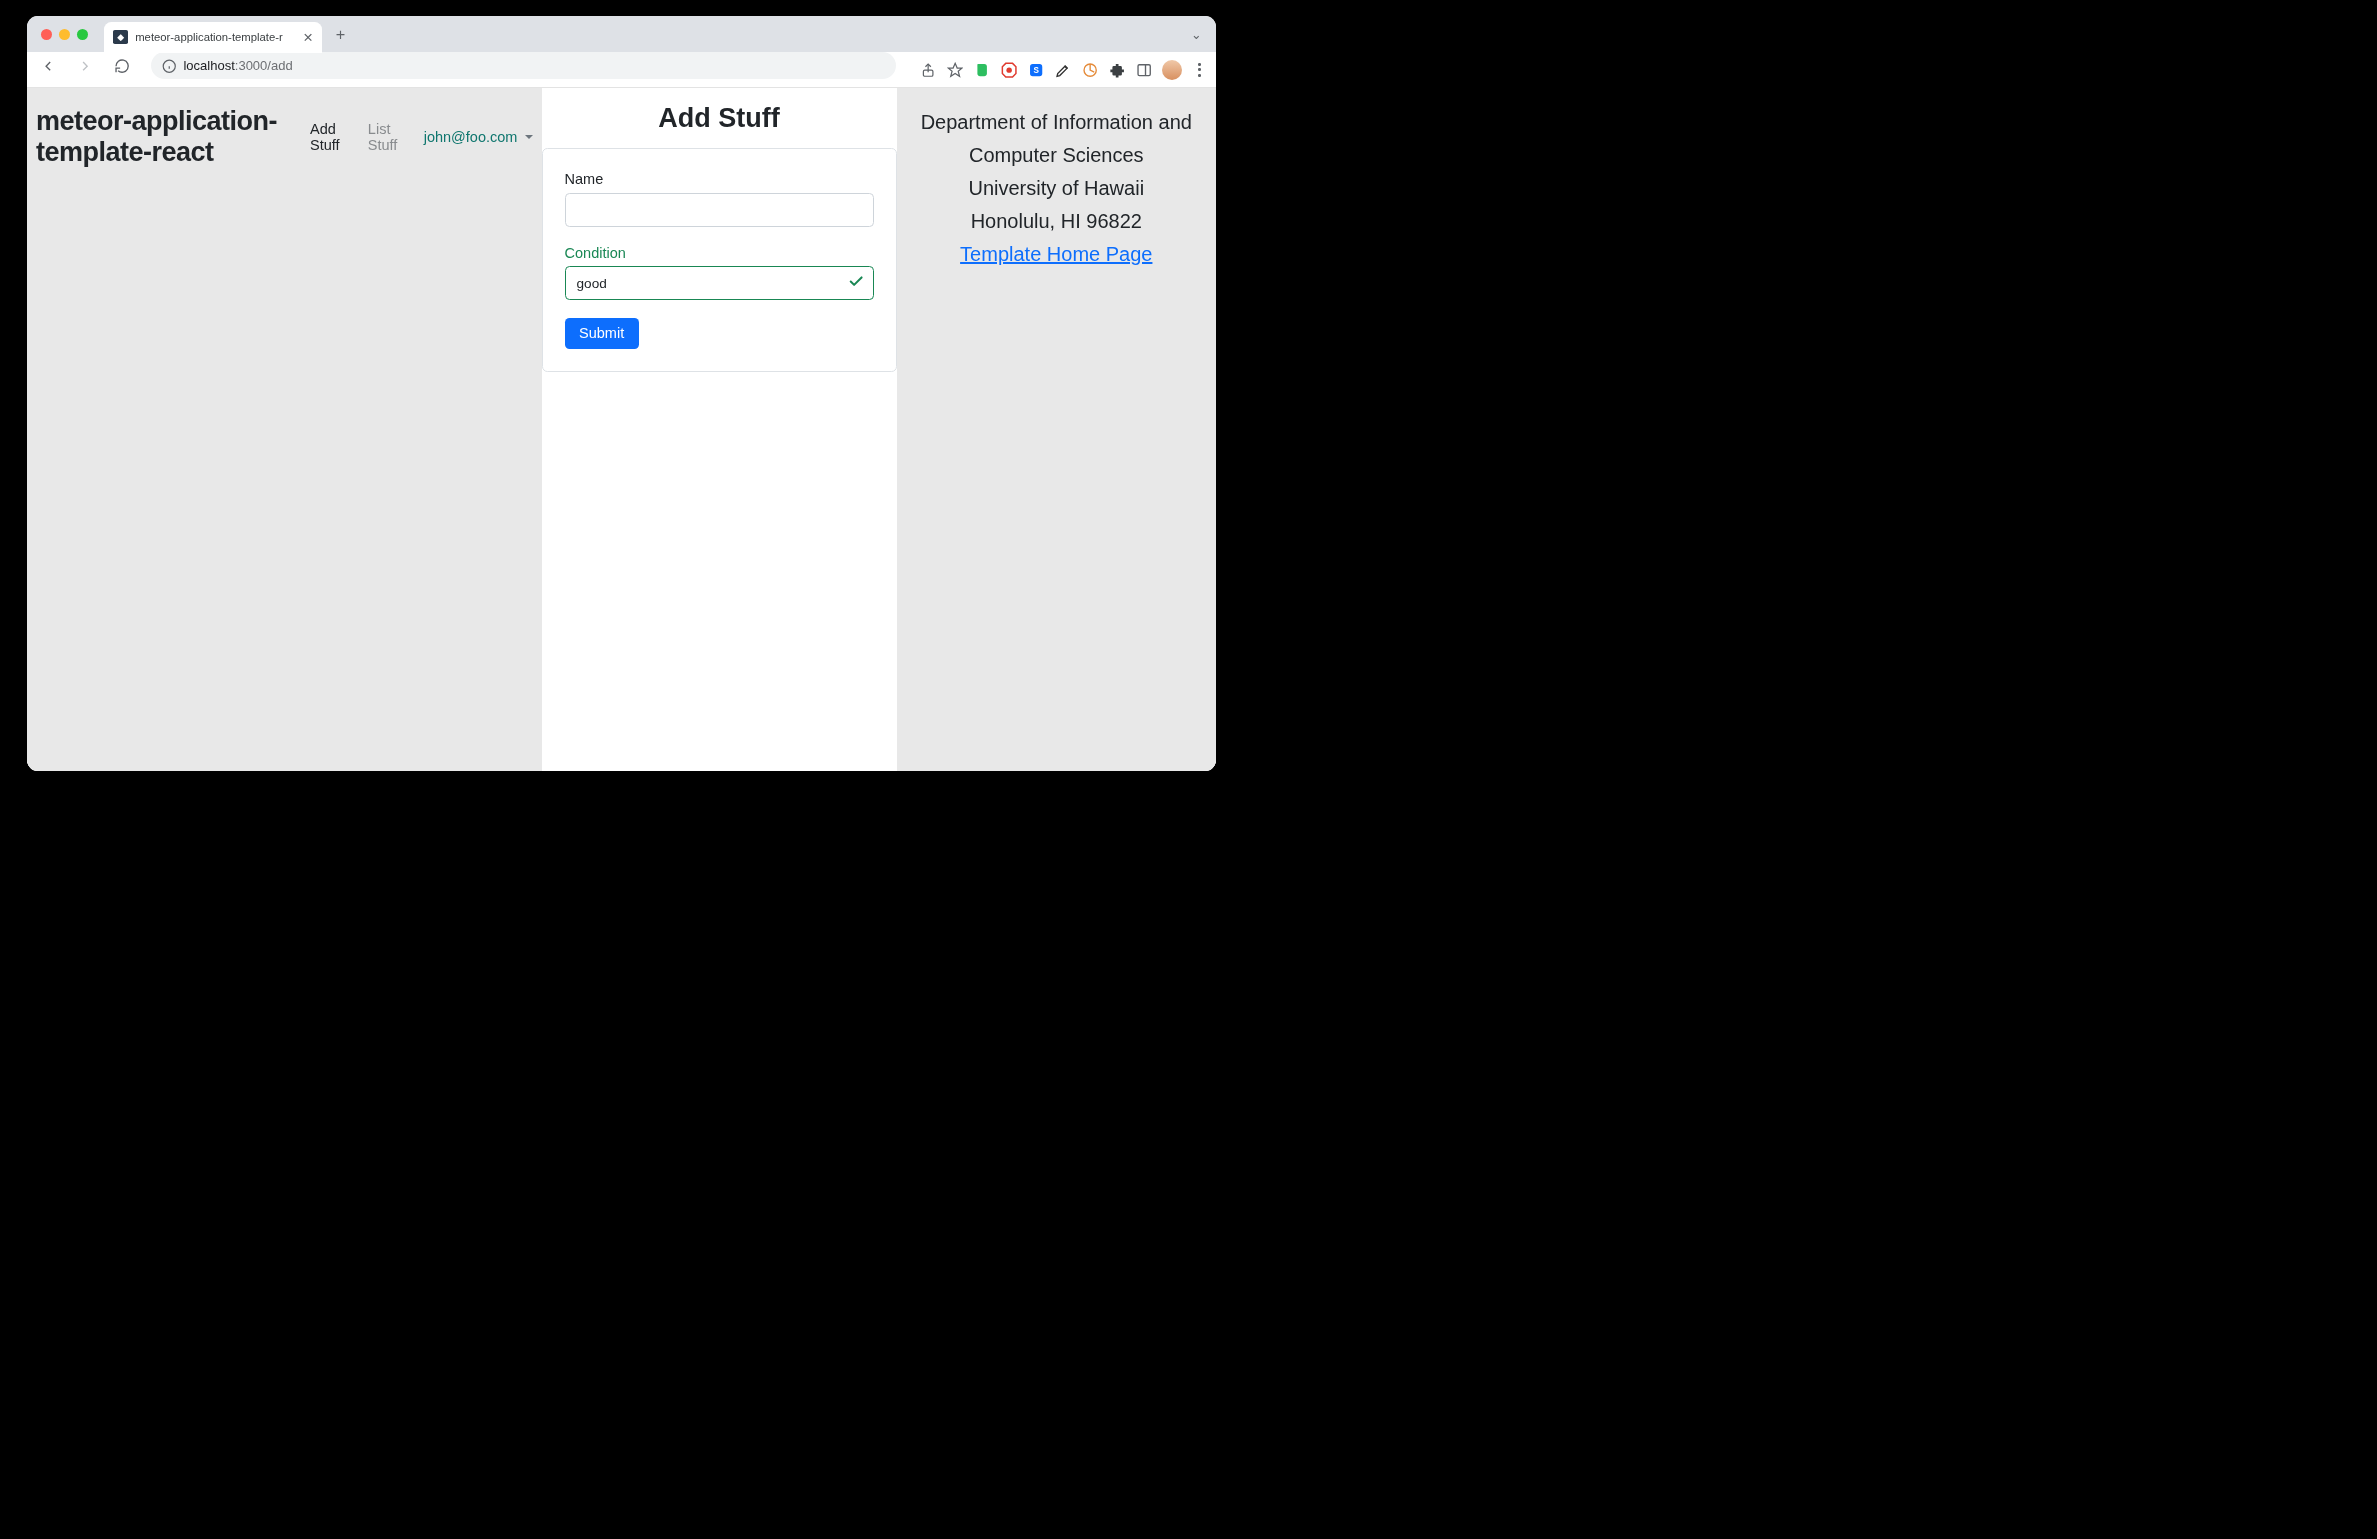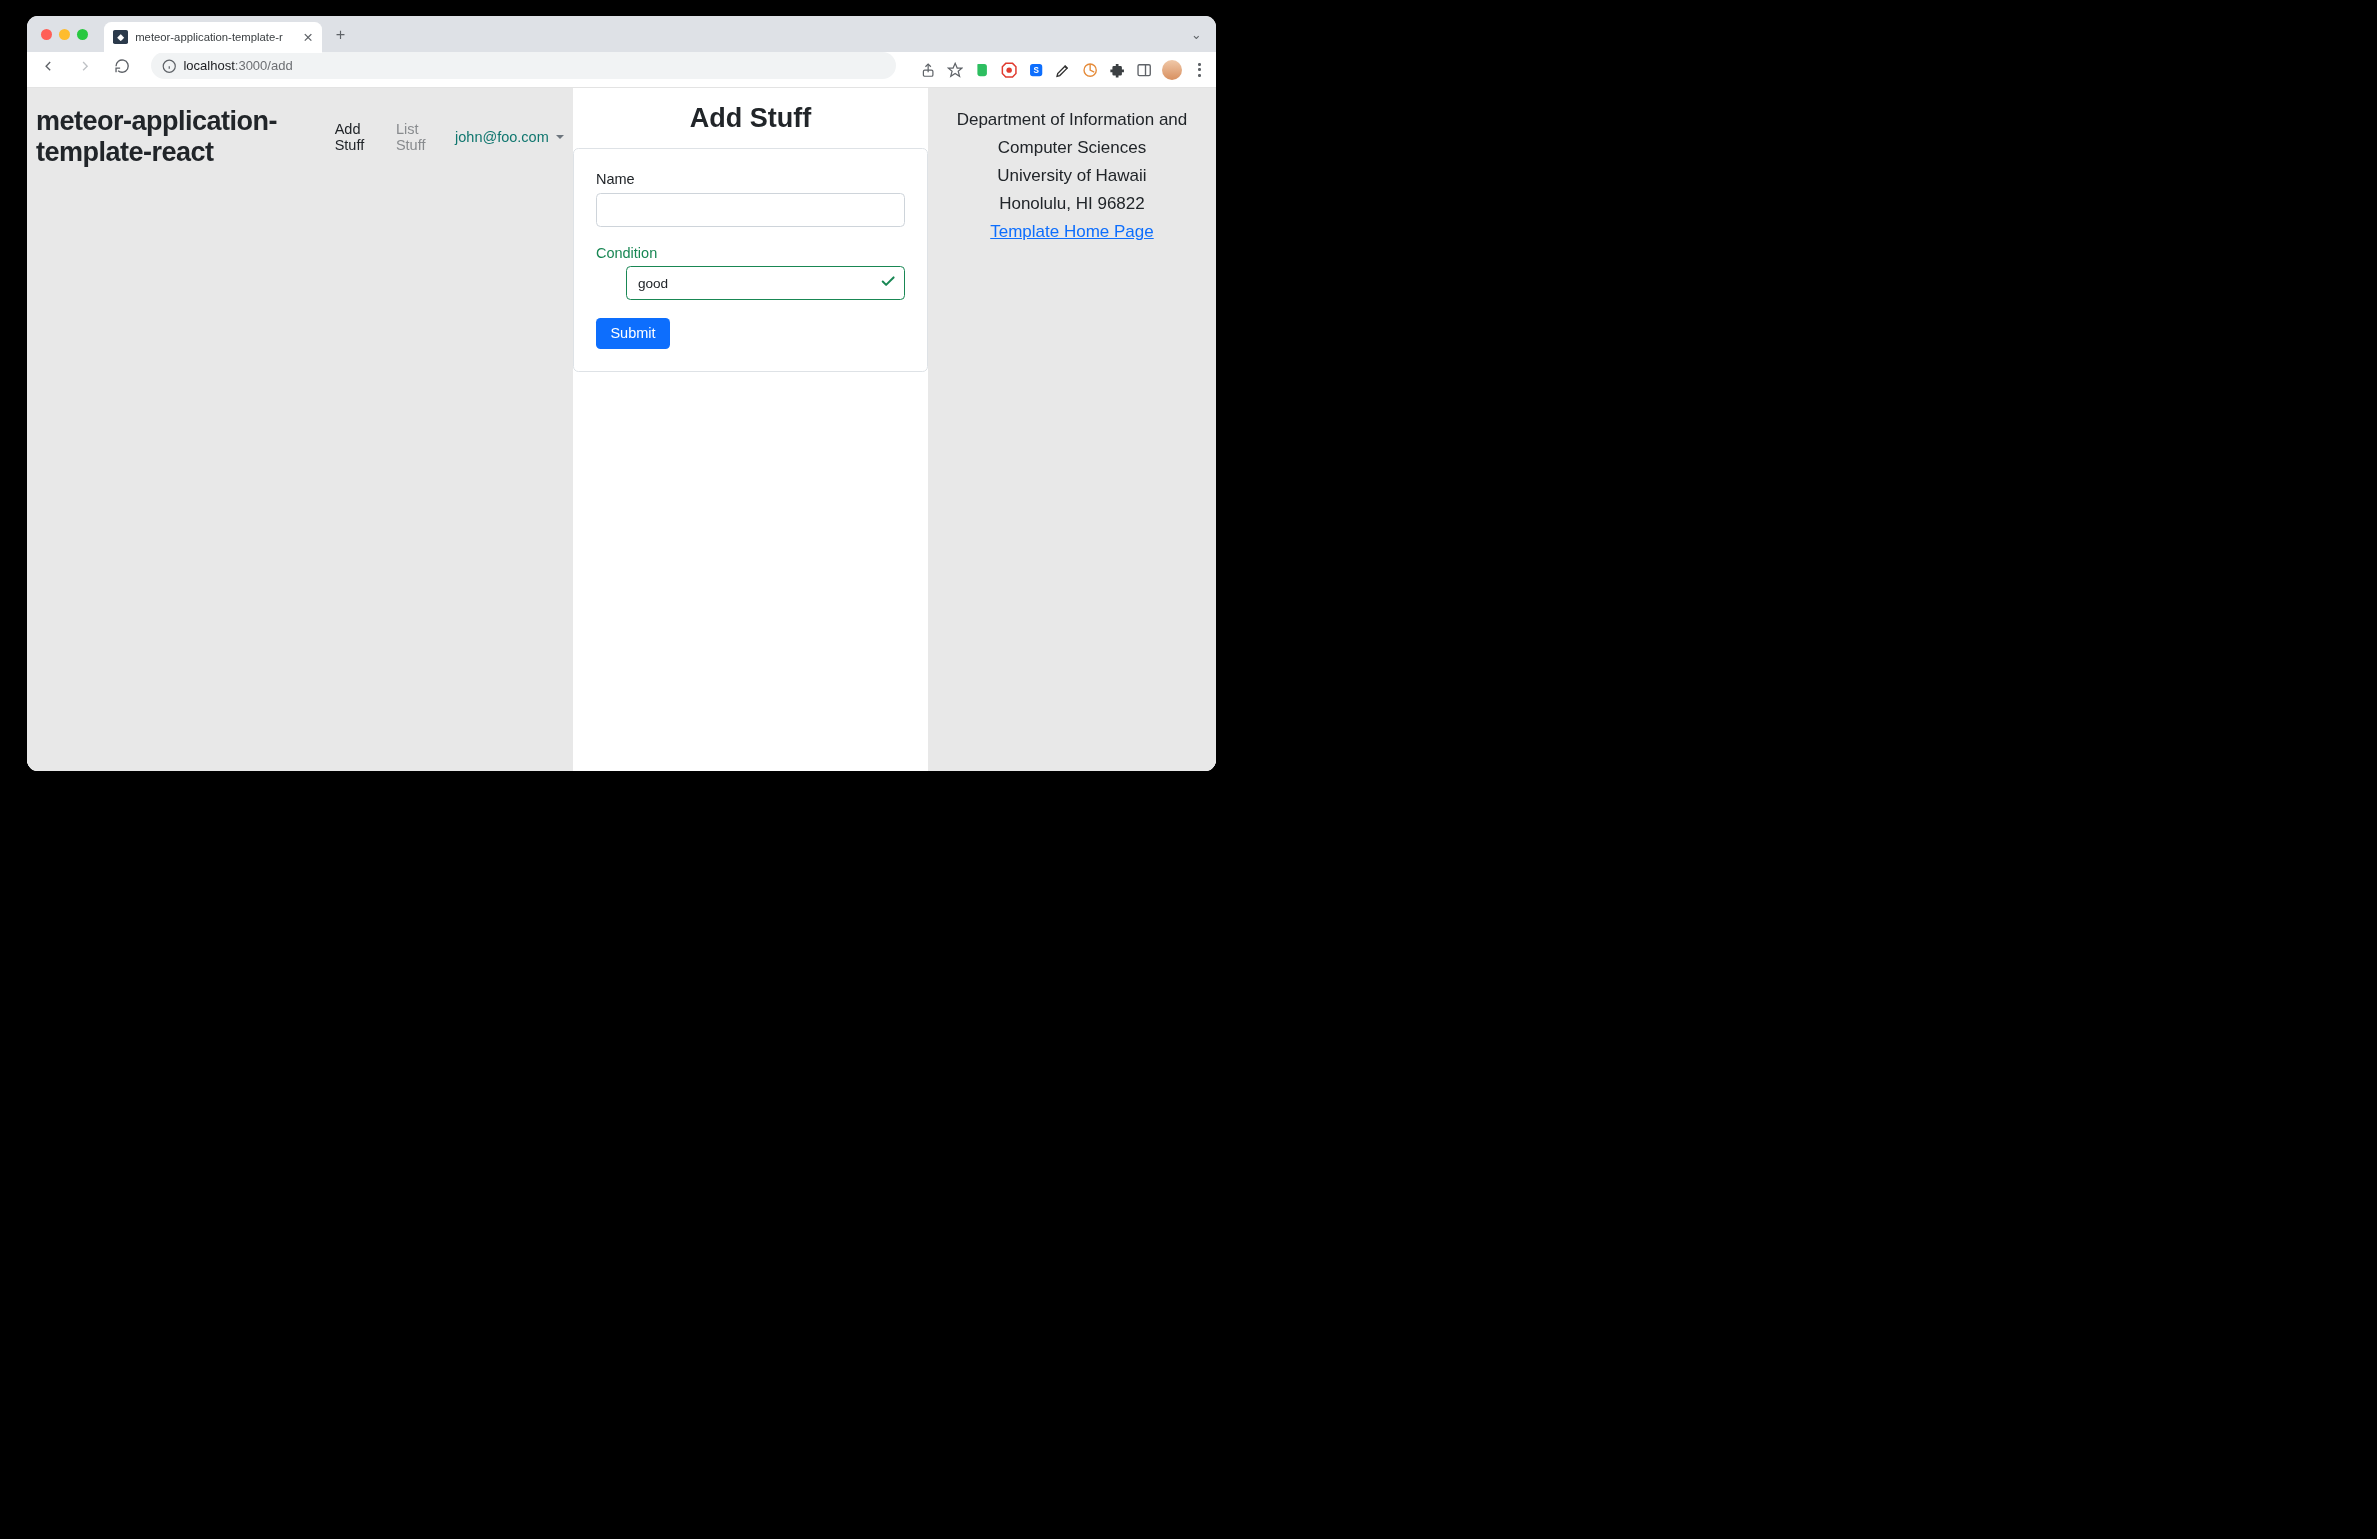--- a/index.html
+++ b/index.html
@@ -150,21 +150,20 @@
       border-radius: 4.5px;
       padding: 0 11px;
       font-size: 13.6px;
       color:#212529;
       background:#fff;
     }
     .mb { margin-bottom: 18px; }
     .valid-group .form-label { color: #198754; }
     .valid-group .select-wrap {
       position: relative;
-      margin-left: 30px;
     }
     .valid-group .form-control {
       border-color: #198754;
       padding-right: 34px;
     }
     .valid-check {
       position: absolute;
       right: 9px; top: 50%;
       transform: translateY(-50%);
       color:#198754;
@@ -177,21 +176,21 @@
       border-radius:4.5px;
       padding: 7.3px 14.5px;
       font-size: 14.5px;
       cursor:pointer;
     }
 
     .footer {
       background:#e8e8e8;
       text-align:center;
       padding: 18px 0 23.6px;
-      font-size: 17px;
+      font-size: 20px;
       color:#212529;
       line-height: 1.65;
     }
     .footer a { color:#0d6efd; text-decoration: underline; cursor:pointer; }
   </style>
 </head>
 <body>
 
 <div class="browser-window">
 

